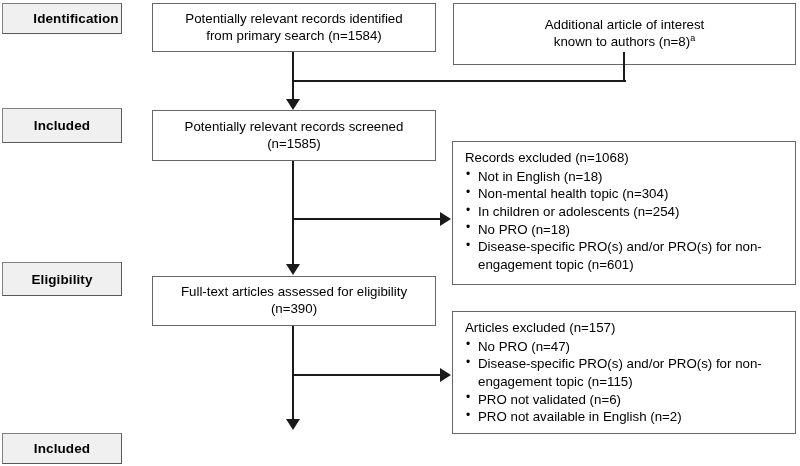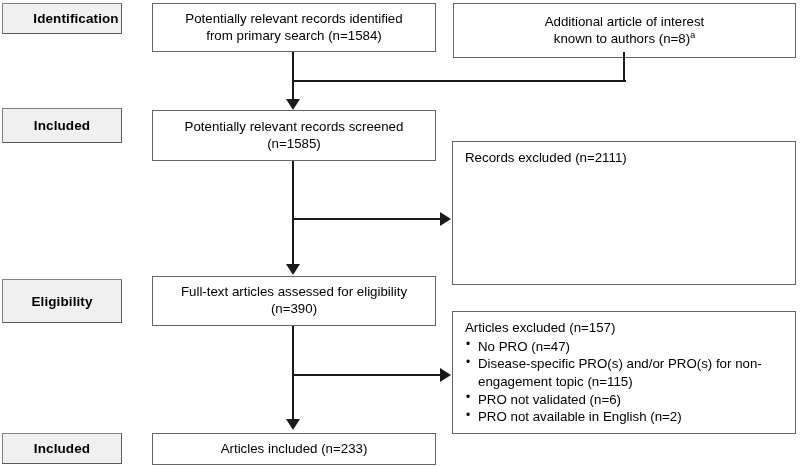--- a/index.html
+++ b/index.html
@@ -120,64 +120,66 @@
 <div id="canvas">
 
   <div class="stage-label" style="left:2px; top:3px; width:120px; height:31px;padding-left:28px;">
     <span>Identification</span>
   </div>
 
   <div class="stage-label" style="left:2px; top:108px; width:120px; height:35px;">
     <span>Included</span>
   </div>
 
-  <div class="stage-label" style="left:2px; top:279px; width:120px; height:44px;">
+  <div class="stage-label" style="left:2px; top:262px; width:120px; height:34px;">
     <span>Eligibility</span>
   </div>
 
   <div class="stage-label" style="left:2px; top:433px; width:120px; height:31px;">
     <span>Included</span>
   </div>
 
   <div class="flow-box" style="left:152px; top:3px; width:284px; height:49px;text-align:center;">
     <span class="inner">
       <span class="ln">Potentially relevant records identified</span>
       <span class="ln">from primary search (n=1584)</span>
     </span>
   </div>
 
-  <div class="flow-box" style="left:453px; top:3px; width:343px; height:55px;">
+  <div class="flow-box" style="left:453px; top:3px; width:343px; height:62px;">
     <span class="inner">
       <span class="ln">Additional article of interest</span>
       <span class="ln"><span>known to authors (n=8)</span><sup class="marker">a</sup></span>
     </span>
   </div>
 
   <div class="flow-box" style="left:152px; top:110px; width:284px; height:51px;text-align:center;">
     <span class="inner">
       <span class="ln">Potentially relevant records screened</span>
       <span class="ln">(n=1585)</span>
     </span>
   </div>
 
   <div class="flow-box" style="left:152px; top:276px; width:284px; height:50px;">
     <span class="inner">
       <span class="ln">Full-text articles assessed for eligibility</span>
       <span class="ln">(n=390)</span>
     </span>
   </div>
 
-  <div class="flow-box" style="left:152px; top:433px; width:284px; height:32px;">
-    <span class="inner">
-      <span class="ln">Articles included (n=233)</span>
-    </span>
-  </div>
 
   <div class="excl-box" style="left:452px; top:141px; width:344px; height:144px;">
-    <span class="excl-title">Records excluded (n=2111)</span>
+    <span class="excl-title">Records excluded (n=1068)</span>
+    <ul class="excl-list">
+      <li>Not in English (n=18)</li>
+      <li>Non-mental health topic (n=304)</li>
+      <li>In children or adolescents (n=254)</li>
+      <li>No PRO (n=18)</li>
+      <li>Disease-specific PRO(s) and/or PRO(s) for non-engagement topic (n=601)</li>
+    </ul>
   </div>
 
   <div class="excl-box" style="left:452px; top:311px; width:344px; height:123px;">
     <span class="excl-title">Articles excluded (n=157)</span>
     <ul class="excl-list">
       <li>No PRO (n=47)</li>
       <li>Disease-specific PRO(s) and/or PRO(s) for non-engagement topic (n=115)</li>
       <li>PRO not validated (n=6)</li>
       <li>PRO not available in English (n=2)</li>
     </ul>

